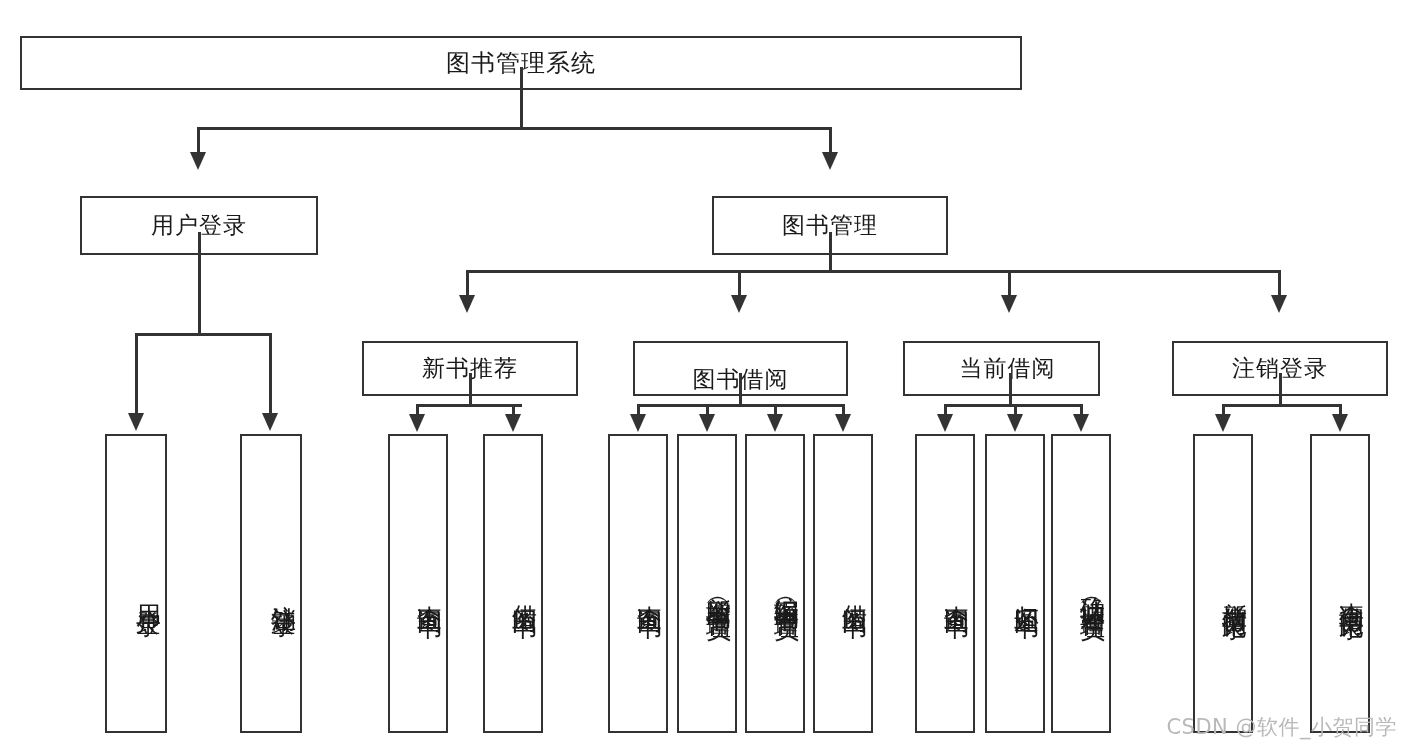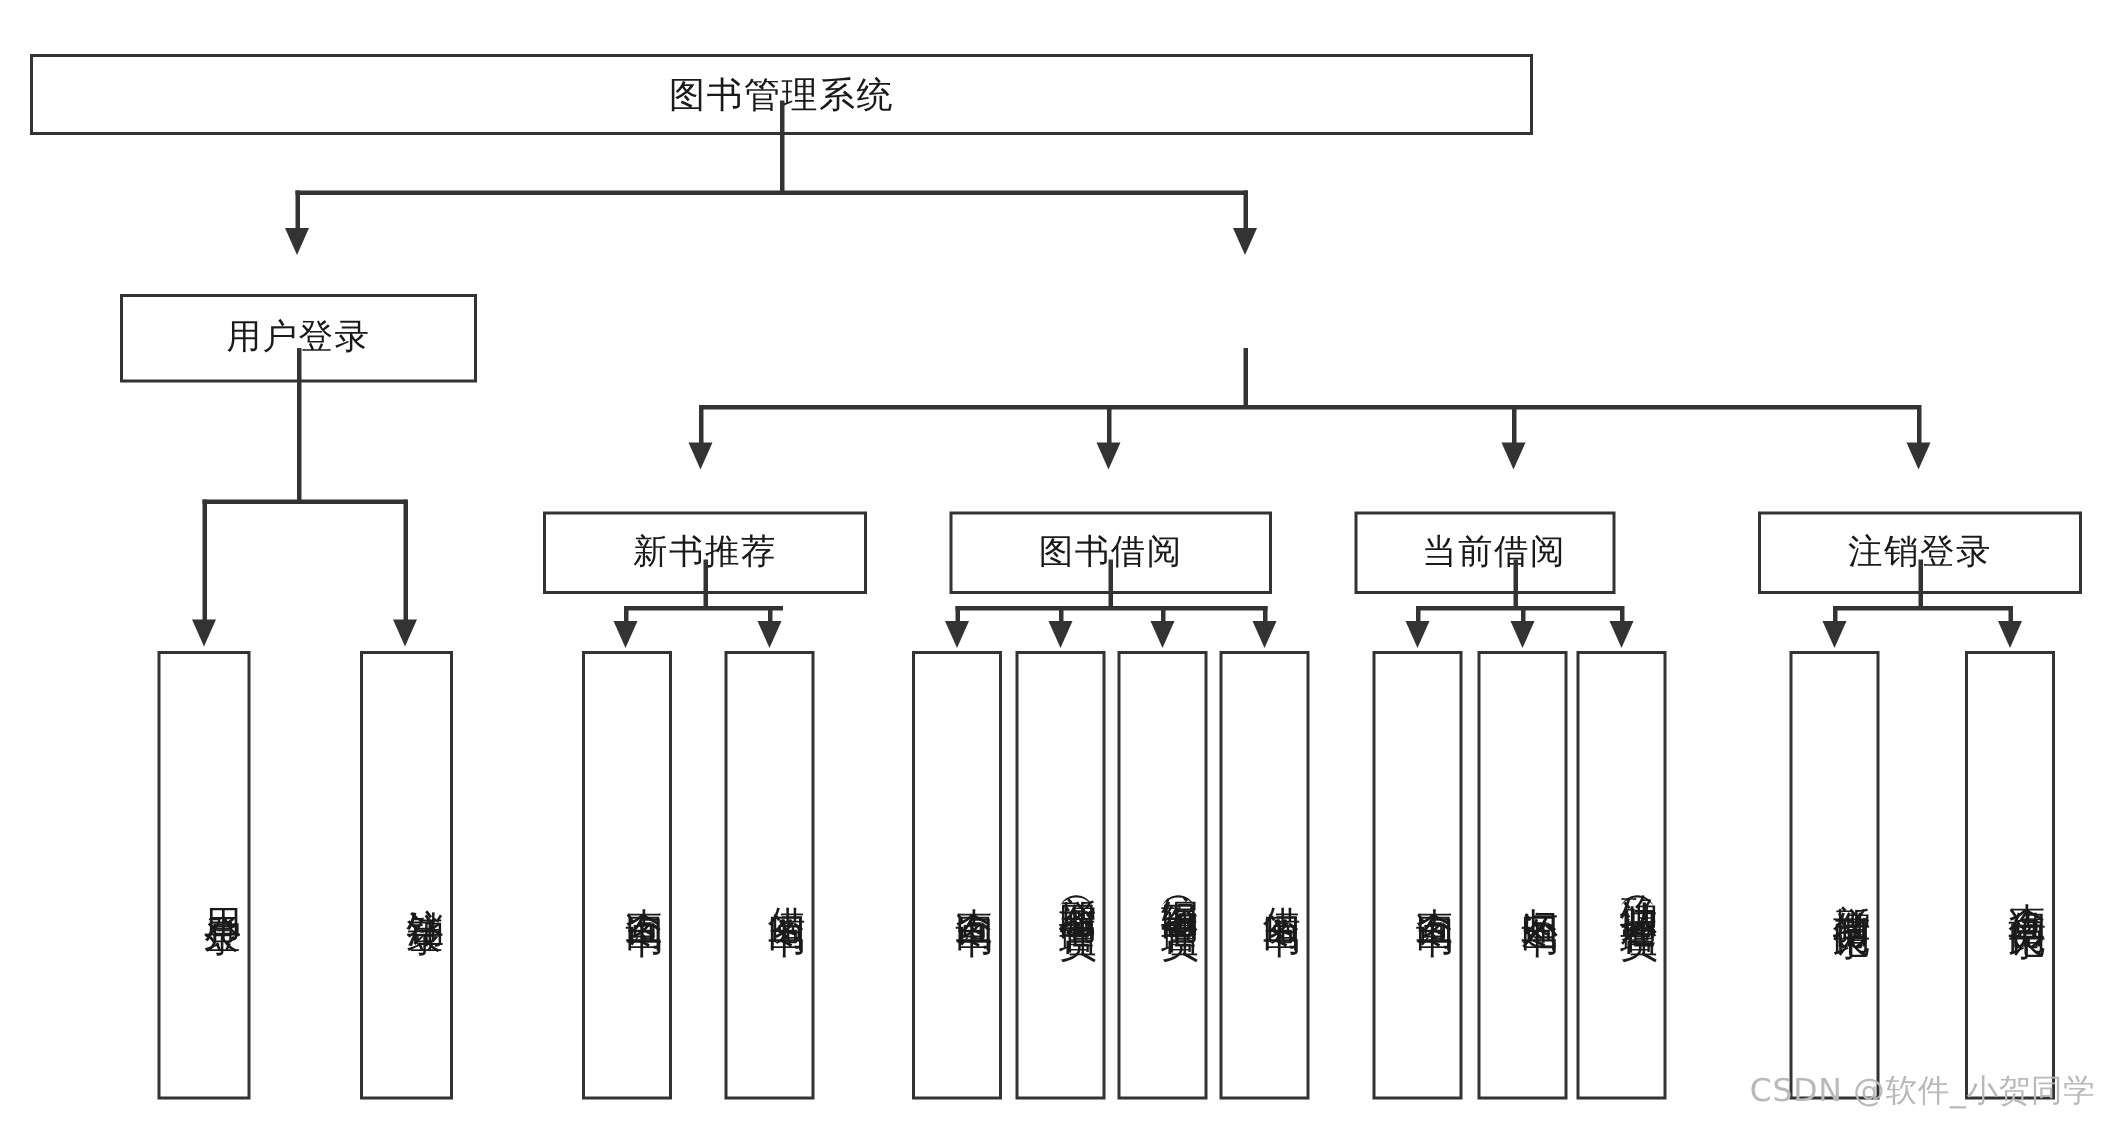--- a/index.html
+++ b/index.html
@@ -90,20 +90,23 @@
 
   <div class="vline" style="left:520px; top:67px; height:62px;"></div>
   <div class="hline" style="left:197px; top:127px; width:635px;"></div>
   <div class="vline" style="left:197px; top:127px; height:26px;"></div>
   <div class="arrow" style="left:190px; top:152px;"></div>
   <div class="vline" style="left:829px; top:127px; height:26px;"></div>
   <div class="arrow" style="left:822px; top:152px;"></div>
 
   <div class="node h" style="left:80px; top:173px; width:238px; height:59px;">
     <span>用户登录</span>
+  </div>
+  <div class="node h" style="left:712px; top:173px; width:236px; height:59px;">
+    <span>图书管理</span>
   </div>
 
   <div class="vline" style="left:198px; top:232px; height:103px;"></div>
   <div class="hline" style="left:135px; top:333px; width:136px;"></div>
   <div class="vline" style="left:135px; top:333px; height:82px;"></div>
   <div class="arrow" style="left:128px; top:413px;"></div>
   <div class="vline" style="left:269px; top:333px; height:82px;"></div>
   <div class="arrow" style="left:262px; top:413px;"></div>
 
   <div class="vline" style="left:829px; top:232px; height:40px;"></div>
@@ -113,24 +116,24 @@
   <div class="vline" style="left:738px; top:270px; height:26px;"></div>
   <div class="arrow" style="left:731px; top:295px;"></div>
   <div class="vline" style="left:1008px; top:270px; height:26px;"></div>
   <div class="arrow" style="left:1001px; top:295px;"></div>
   <div class="vline" style="left:1278px; top:270px; height:26px;"></div>
   <div class="arrow" style="left:1271px; top:295px;"></div>
 
   <div class="node h" style="left:362px; top:318px; width:216px; height:55px;">
     <span>新书推荐</span>
   </div>
-  <div class="node h" style="left:633px; top:318px; width:215px; height:55px;">
+  <div class="node h" style="left:633px; top:318px; width:215px; height:55px;align-items:flex-end;">
     <span>图书借阅</span>
   </div>
-  <div class="node h" style="left:903px; top:318px; width:174px; height:55px;padding-left:12px;">
+  <div class="node h" style="left:903px; top:318px; width:197px; height:55px;padding-left:12px;">
     <span>当前借阅</span>
   </div>
   <div class="node h" style="left:1172px; top:318px; width:216px; height:55px;">
     <span>注销登录</span>
   </div>
 
   <div class="vline" style="left:469px; top:373px; height:33px;"></div>
   <div class="hline" style="left:416px; top:404px; width:106px;"></div>
   <div class="vline" style="left:416px; top:404px; height:12px;"></div>
   <div class="arrow" style="left:409px; top:414px;"></div>

